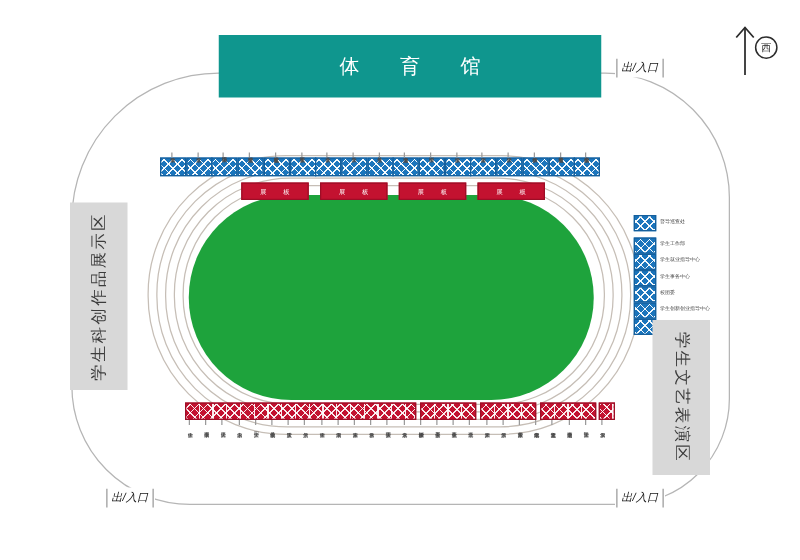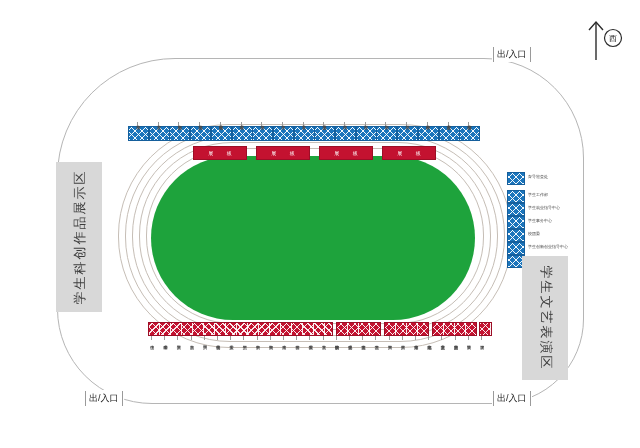--- a/index.html
+++ b/index.html
@@ -54,29 +54,32 @@
   .zone{background:#d8d8d8;display:flex;align-items:center;justify-content:center;}
   .zone span{white-space:nowrap;color:#3c3c3c;font-size:13px;letter-spacing:2px;}
   #zone-left{left:56px;top:162px;width:46px;height:150px;}
   #zone-left span{transform:rotate(-90deg);}
   #zone-right{left:522px;top:256px;width:46px;height:124px;}
   #zone-right span{transform:rotate(90deg);}
 
   
   .gate{display:flex;align-items:center;background:#fff;padding:0 1px;height:16px;}
   .gate .tick{height:15px;}
-  .gate .gate-text{font-size:9px;color:#161616;margin:0 3px;font-weight:500;}
+  .gate .gate-text{font-size:9px;color:#161616;margin:0 3px;font-weight:500;font-style:italic;}
 </style>
 </head>
 <body>
 
 <div id="stage">
 
   <div id="boundary" class="abs"></div>
 
+  <div id="building" class="abs">
+    <span>体 育 馆</span>
+  </div>
 
   <div id="compass" class="abs">
     <svg width="44" height="48" viewBox="0 0 44 48">
       <line x1="12" y1="44" x2="12" y2="6" stroke="#2b2b2b" stroke-width="1.4"></line>
       <polyline points="5,14 12,6 19,14" fill="none" stroke="#2b2b2b" stroke-width="1.4"></polyline>
       <circle cx="29" cy="22" r="8.5" fill="none" stroke="#2b2b2b" stroke-width="1.2"></circle>
     </svg>
     <div class="abs" style="left:23.5px;top:16.5px;width:11px;text-align:center;font-size:8px;color:#2b2b2b;">西</div>
   </div>
 

